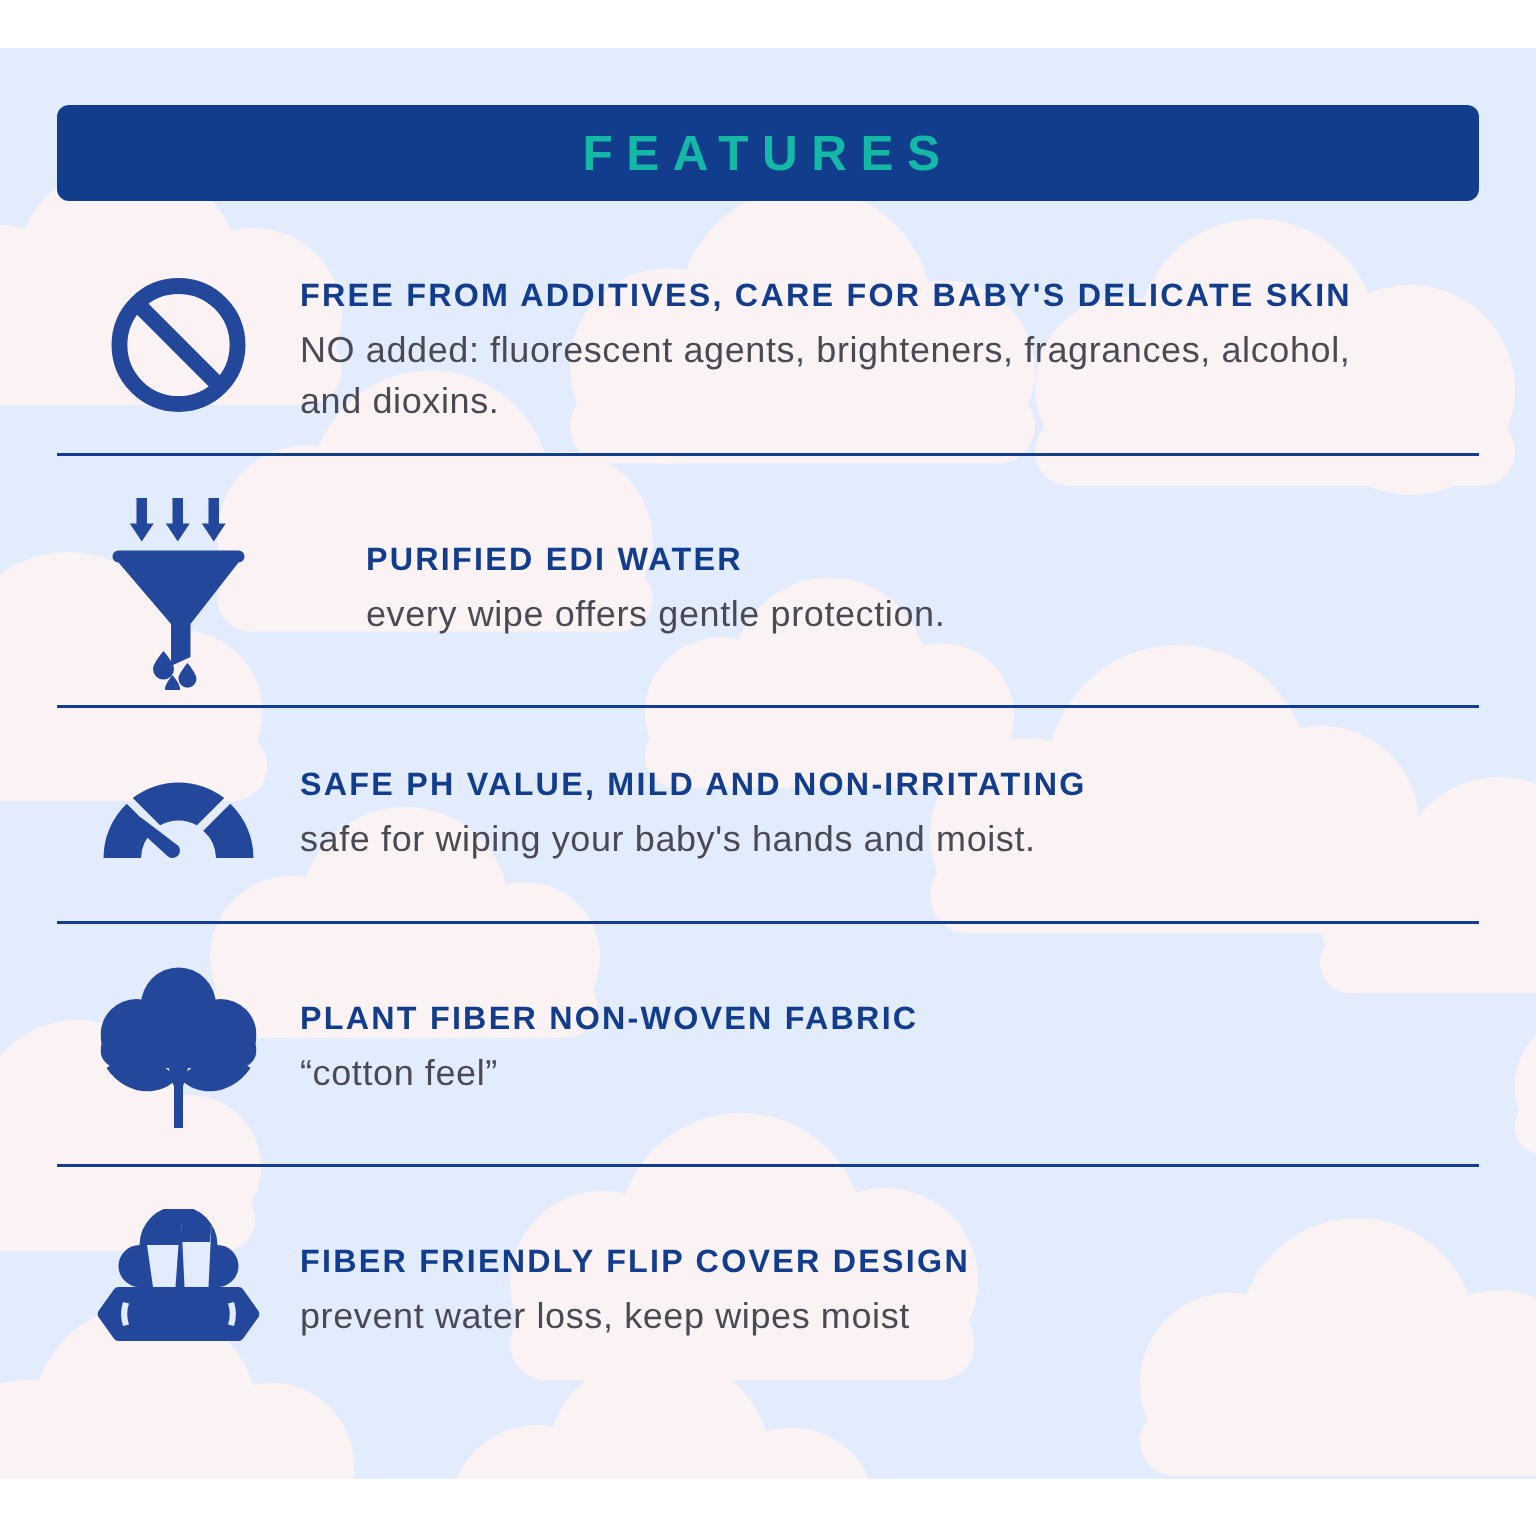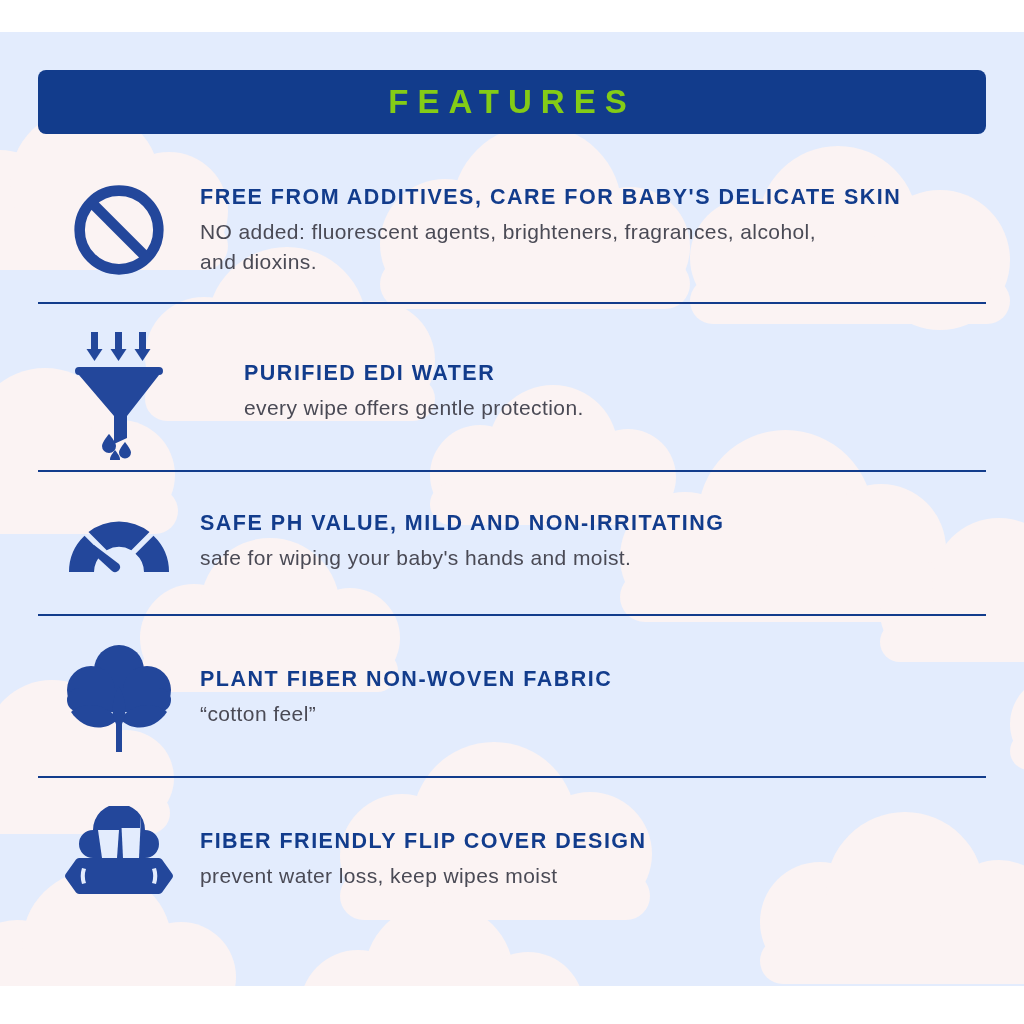--- a/index.html
+++ b/index.html
@@ -53,21 +53,21 @@
     top: 70px;
     width: 948px;
     height: 64px;
     background: #123C8C;
     border-radius: 8px;
     display: flex;
     align-items: center;
     justify-content: center;
   }
   #banner-title {
-    color: #84cc16;
+    color: #14b8a6;
     font-size: 33px;
     font-weight: bold;
     letter-spacing: 9px;
     font-family: "Liberation Sans", sans-serif;
     white-space: nowrap;
   }
 
   
   .feature {
     position: absolute;
@@ -91,21 +91,21 @@
     color: #123C8C;
     font-size: 21.5px;
     font-weight: bold;
     letter-spacing: 1.5px;
     line-height: 1.25;
     white-space: nowrap;
     font-family: "Liberation Sans", sans-serif;
   }
   .feat-sub {
     color: #4A4A55;
-    font-size: 21px;
+    font-size: 24px;
     letter-spacing: 0.4px;
     line-height: 1.42;
     margin-top: 6px;
     font-family: "Liberation Sans", sans-serif;
     white-space: pre-line;
   }
 
   
   .divider {
     position: absolute;

